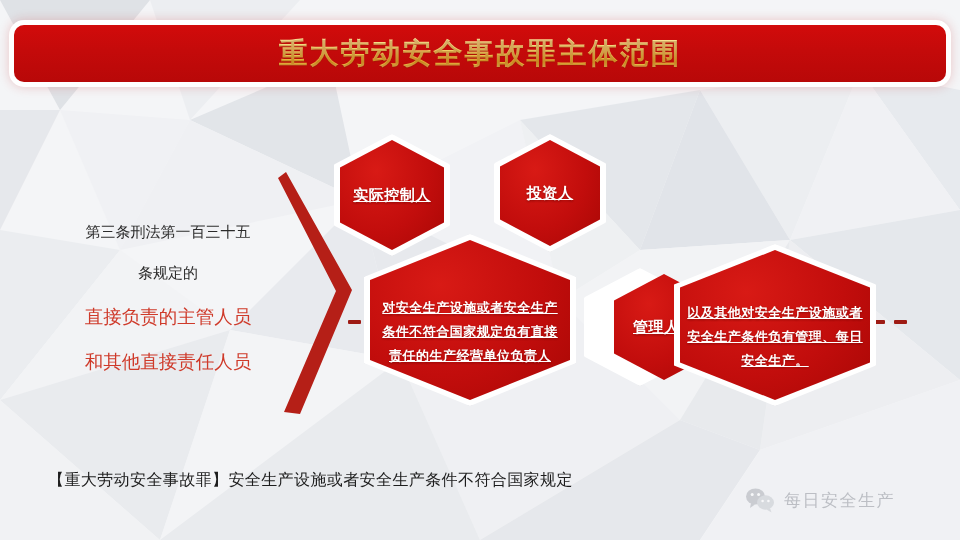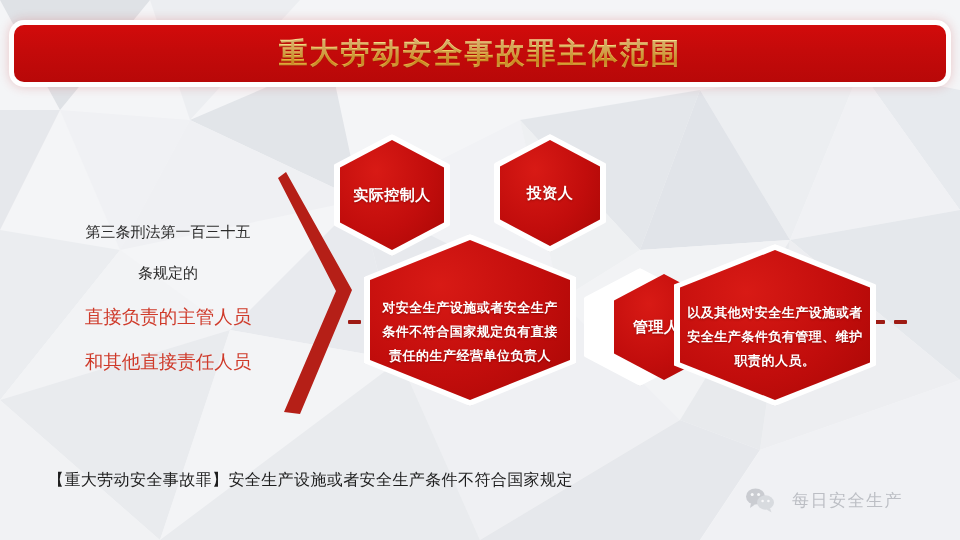--- a/index.html
+++ b/index.html
@@ -77,20 +77,21 @@
   #dash-right { left:872px; top:320px; }
 
   
   .hex {
     position:absolute;
     background:radial-gradient(ellipse at 35% 28%, #d81a15 0%, #c20d0c 55%, #a80705 100%);
     clip-path:polygon(50% 0%, 100% 25%, 100% 75%, 50% 100%, 0% 75%, 0% 25%);
     display:flex; align-items:center; justify-content:center;
     text-align:center;
     color:#ffffff;
+    text-decoration:underline;
   }
   .hex-halo {
     position:absolute;
     background:#ffffff;
     clip-path:polygon(50% 0%, 100% 25%, 100% 75%, 50% 100%, 0% 75%, 0% 25%);
     box-shadow:0 3px 9px rgba(120,120,130,0.30);
   }
   .hex-label {
     font-size:14.5px;
     font-weight:bold;
@@ -125,21 +126,21 @@
     font-size:16px;
     color:#1d1d1d;
     white-space:nowrap;
     letter-spacing:0.4px;
   }
 
   
   #watermark {
     position:absolute;
     left:745px; top:487px;
-    display:flex; align-items:center; gap:17px;
+    display:flex; align-items:center; gap:9px;
     opacity:0.52;
   }
   #wechat-icon { width:30px; height:26px; }
   #watermark-text {
     font-size:17px;
     color:#8d9199;
     letter-spacing:1.5px;
     white-space:nowrap;
   }
 </style>
@@ -218,21 +219,21 @@
     <span class="hex-label small">对安全生产设施或者安全生产条件不符合国家规定负有直接责任的生产经营单位负责人</span>
   </div>
 
   <div class="hex-halo" id="hex-manager-halo"></div>
   <div class="hex" id="hex-manager">
     <span class="hex-label big">管理人员</span>
   </div>
 
   <div class="hex-halo" id="hex-other-halo"></div>
   <div class="hex" id="hex-other">
-    <span class="hex-label small">以及其他对安全生产设施或者安全生产条件负有管理、维护职责的人员。</span>
+    <span class="hex-label small">以及其他对安全生产设施或者安全生产条件负有管理、每日安全生产。</span>
   </div>
 
   <div id="footnote">【重大劳动安全事故罪】安全生产设施或者安全生产条件不符合国家规定</div>
 
   <div id="watermark">
     <svg id="wechat-icon" viewBox="0 0 30 26">
       <ellipse cx="10.5" cy="9.5" rx="9.5" ry="8" fill="#a8acb3"></ellipse>
       <polygon points="6,16 5,21 10,17.5" fill="#a8acb3"></polygon>
       <circle cx="7.2" cy="7.6" r="1.5" fill="#ffffff"></circle>
       <circle cx="13.6" cy="7.6" r="1.5" fill="#ffffff"></circle>

